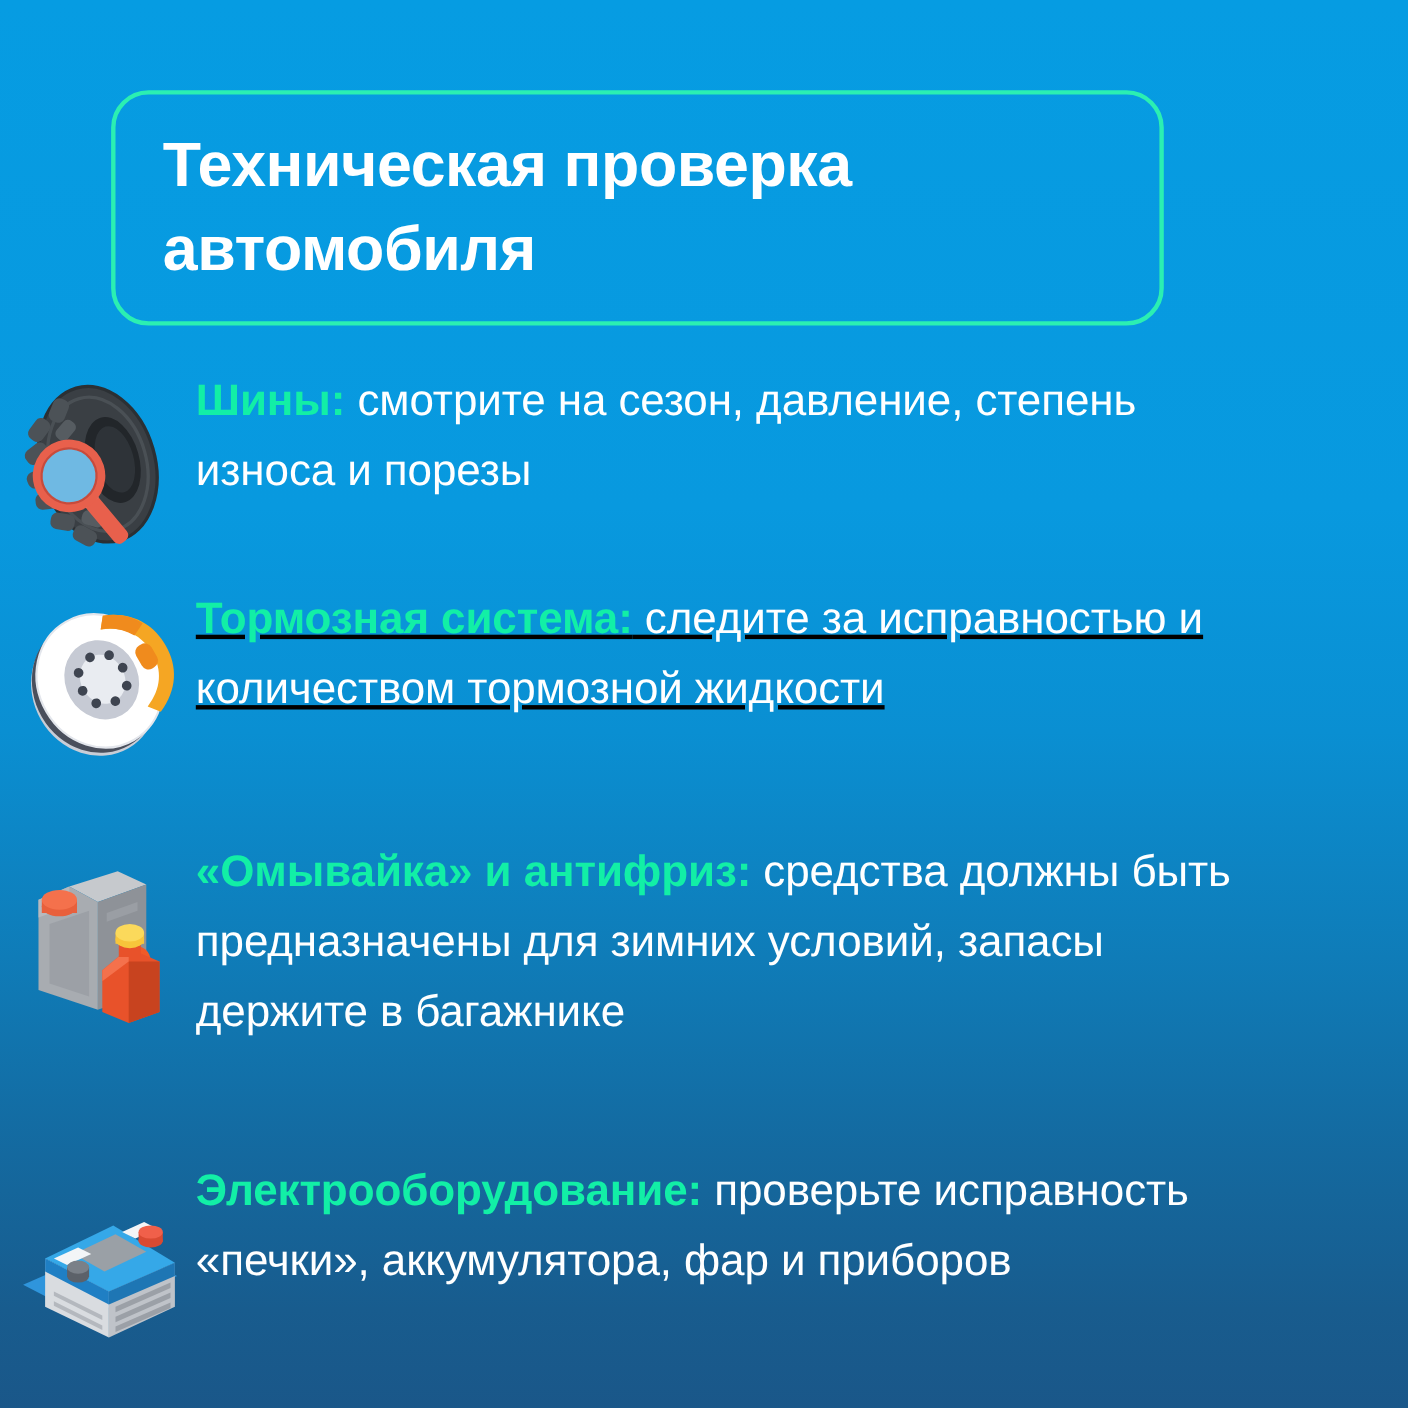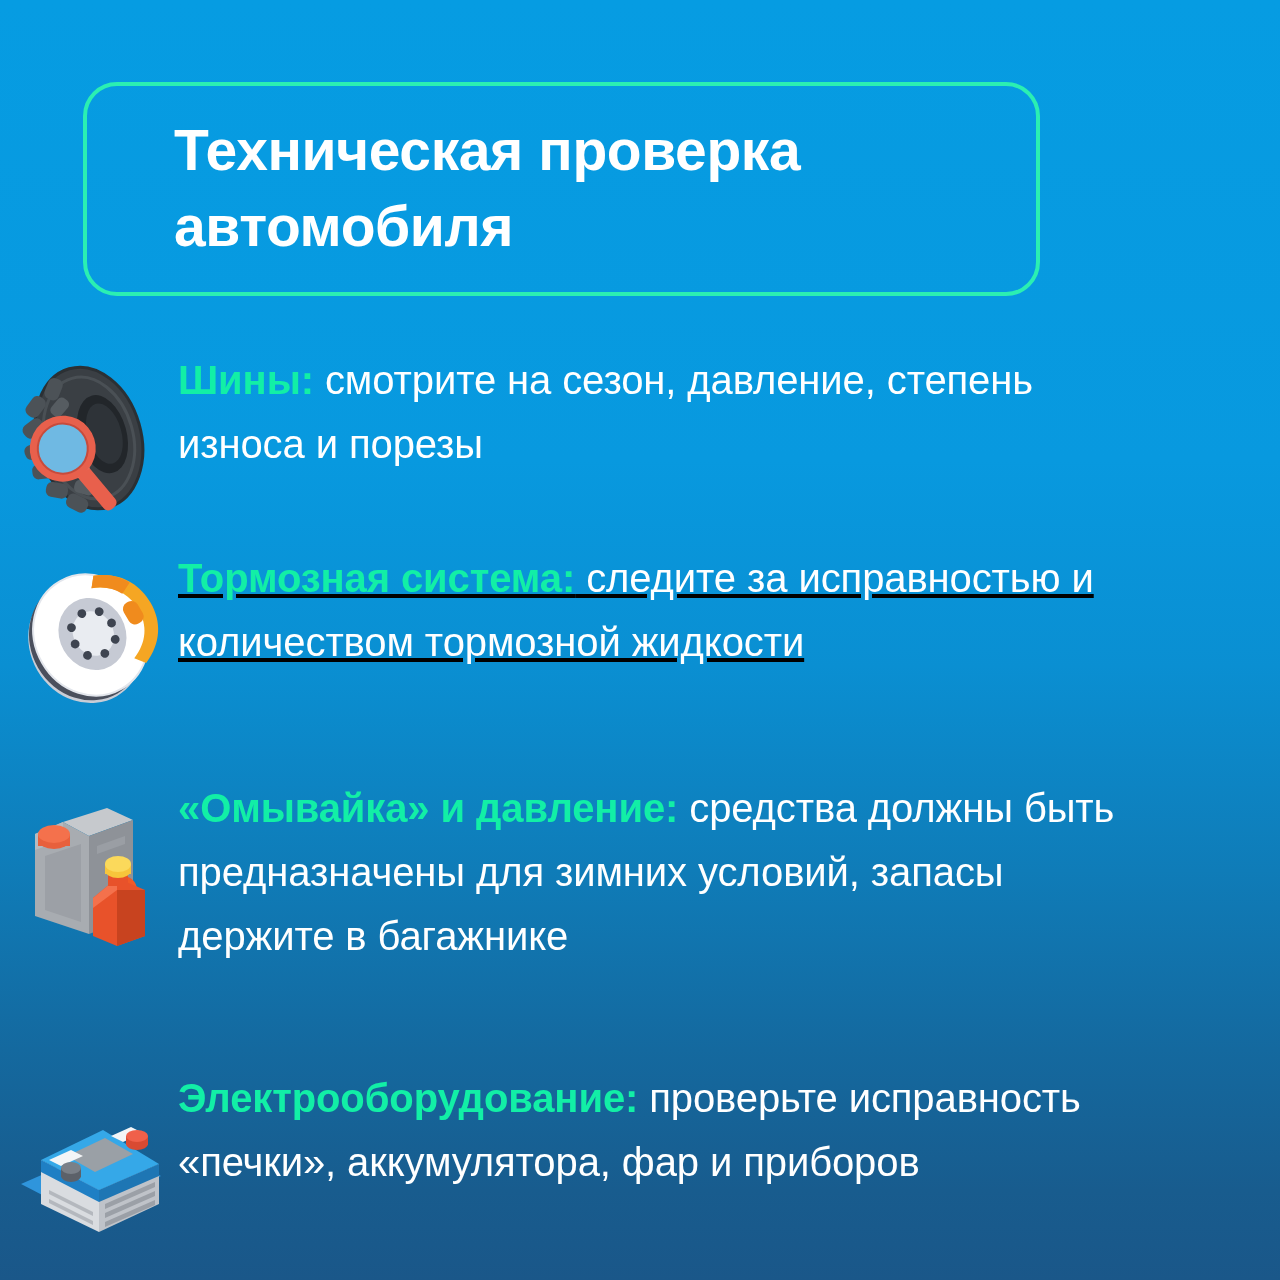--- a/index.html
+++ b/index.html
@@ -27,47 +27,46 @@
         #0F7CB8 68%,
         #14699F 82%,
         #185C8E 93%,
         #1A5789 100%);
     overflow: hidden;
   }
 
   
   #title-card {
     position: absolute;
-    left: 83px;
+    left: 101px;
     top: 82px;
     width: 957px;
     height: 214px;
     box-sizing: border-box;
     border: 4px solid #2BEFB2;
     border-radius: 34px;
     display: flex;
     align-items: center;
-    padding-left: 44px;
   }
   #title-text {
     margin: 0;
     padding: 0 0 0 43px;
     color: #FFFFFF;
     font-size: 57px;
     line-height: 1.33;
     font-weight: 700;
     letter-spacing: -0.4px;
     white-space: pre-line;
   }
 
   
   #tips-list {
     position: absolute;
     left: 0;
-    top: 348px;
+    top: 332px;
     width: 1280px;
   }
   .tip-row {
     position: relative;
     display: flex;
     align-items: flex-start;
     box-sizing: border-box;
   }
   .tip-icon {
     flex: 0 0 178px;
@@ -225,21 +224,21 @@
           <path d="M112 96 L140 96 L140 142 L112 152 Z" fill="#C8431F"></path>
           <path d="M88 104 L112 84 L112 96 L88 114 Z" fill="#F4714C"></path>
 
           <rect x="103" y="76" width="20" height="16" fill="#E8522A"></rect>
           <ellipse cx="113" cy="76" rx="13" ry="8" fill="#F7C53B"></ellipse>
           <rect x="100" y="70" width="26" height="10" fill="#F7C53B"></rect>
           <ellipse cx="113" cy="70" rx="13" ry="8" fill="#FBD95B"></ellipse>
         </svg>
       </div>
       <div class="tip-text">
-        <span class="tip-label">«Омывайка» и давление:</span><span> средства должны быть предназначены для зимних условий, запасы держите в багажнике</span>
+        <span class="tip-label">«Омывайка» и антифриз:</span><span> средства должны быть предназначены для зимних условий, запасы держите в багажнике</span>
       </div>
     </div>
 
     <div class="tip-row" id="row-electrics">
       <div class="tip-icon">
         <svg class="icon-svg" width="168" height="168" viewBox="0 0 168 168" aria-hidden="true">
 
           <path d="M16 104 L74 134 L156 96 L98 68 Z" fill="#2F95DC"></path>
 
           <path d="M36 80 L94 110 L94 152 L36 124 Z" fill="#D9DCE0"></path>

